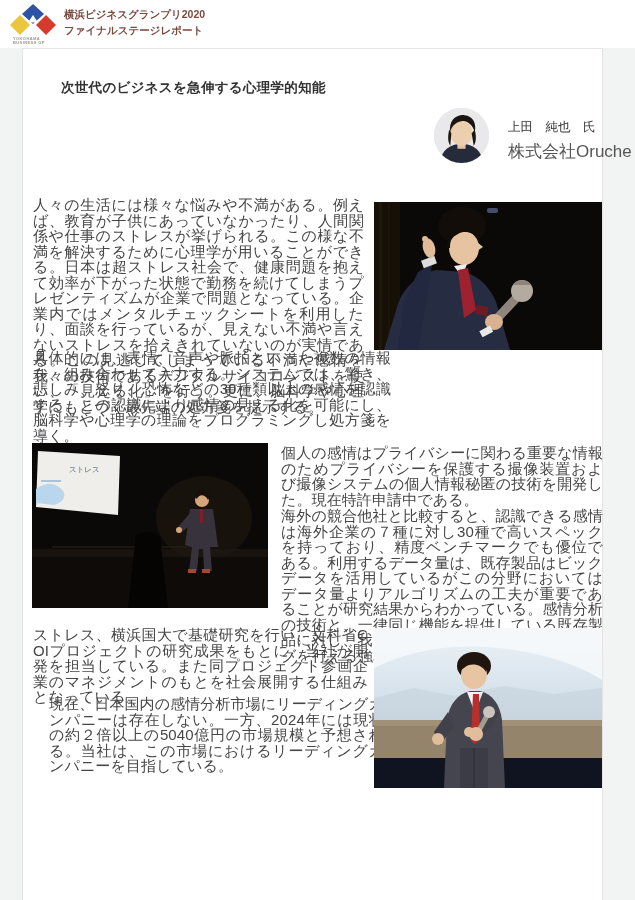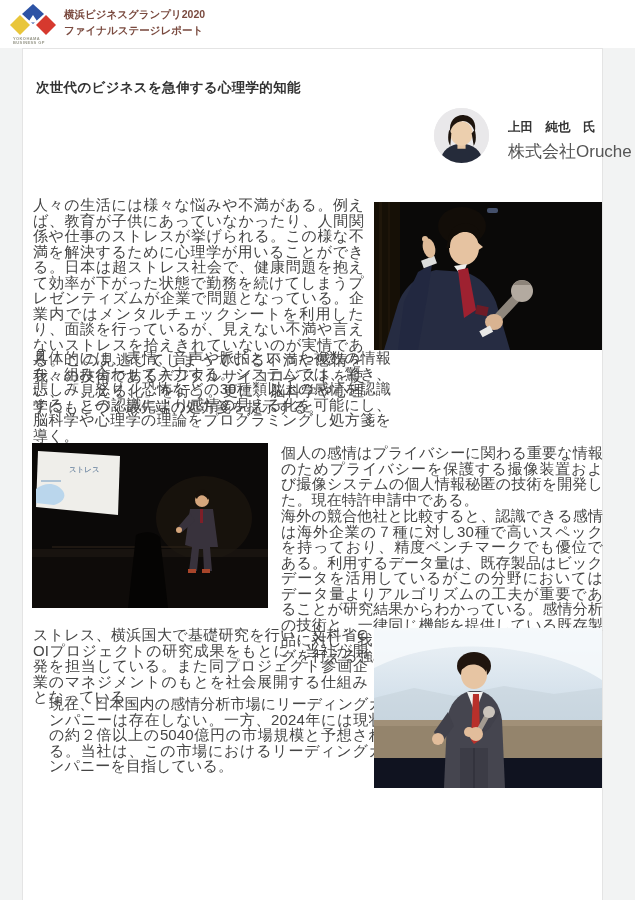--- a/index.html
+++ b/index.html
@@ -9,25 +9,25 @@
     background:#f2f3f3; font-family:"Liberation Sans", sans-serif;
   }
   .header { position:absolute; left:0; top:0; width:635px; height:48px; background:#ffffff; }
   .logo { position:absolute; left:10px; top:3px; width:46px; height:34px; cursor:pointer; }
   .logo-caption { position:absolute; left:13px; top:37px; font-size:4px; line-height:4px;
     letter-spacing:0.4px; color:#98988a; font-weight:bold; }
   .header-title { position:absolute; left:64px; top:7px; font-size:10.5px; font-weight:bold;
     color:#7a4a3f; line-height:15.5px; }
   .card { position:absolute; left:22px; top:48px; width:581px; height:852px;
     background:#ffffff; border:1px solid #e4e4e4; border-bottom:none; }
-  .article-title { position:absolute; left:36px; top:79px; font-size:13.5px; font-weight:bold;
+  .article-title { position:absolute; left:61px; top:79px; font-size:13.5px; font-weight:bold;
     color:#333333; letter-spacing:0.3px; }
   .avatar { position:absolute; left:434px; top:108px; width:55px; height:55px;
     border-radius:50%; overflow:hidden; background:#e9e8ea; }
-  .author-name { position:absolute; left:508px; top:119px; font-size:12.5px; font-weight:bold; color:#333333; }
+  .author-name { position:absolute; left:508px; top:119px; font-size:12.5px; font-weight:normal; color:#333333; }
   .author-company { position:absolute; left:508px; top:140px; font-size:17px; color:#555555; }
   .para { position:absolute; font-size:15px; line-height:15.5px; color:#454545;
     text-align:justify; word-break:break-all; letter-spacing:0.1px; }
   .p1 { left:33px; top:197px; width:331px; }
   .p2 { left:33px; top:350px; width:358px; }
   .p3 { left:281px; top:445px; width:322px; }
   .p4 { left:281px; top:508px; width:322px; }
   .p5 { left:33px; top:627px; width:335px; }
   .p6 { left:33px; top:696px; width:335px;margin-left:16px; }
   .p7 { left:33px; top:757px; width:341px; }

